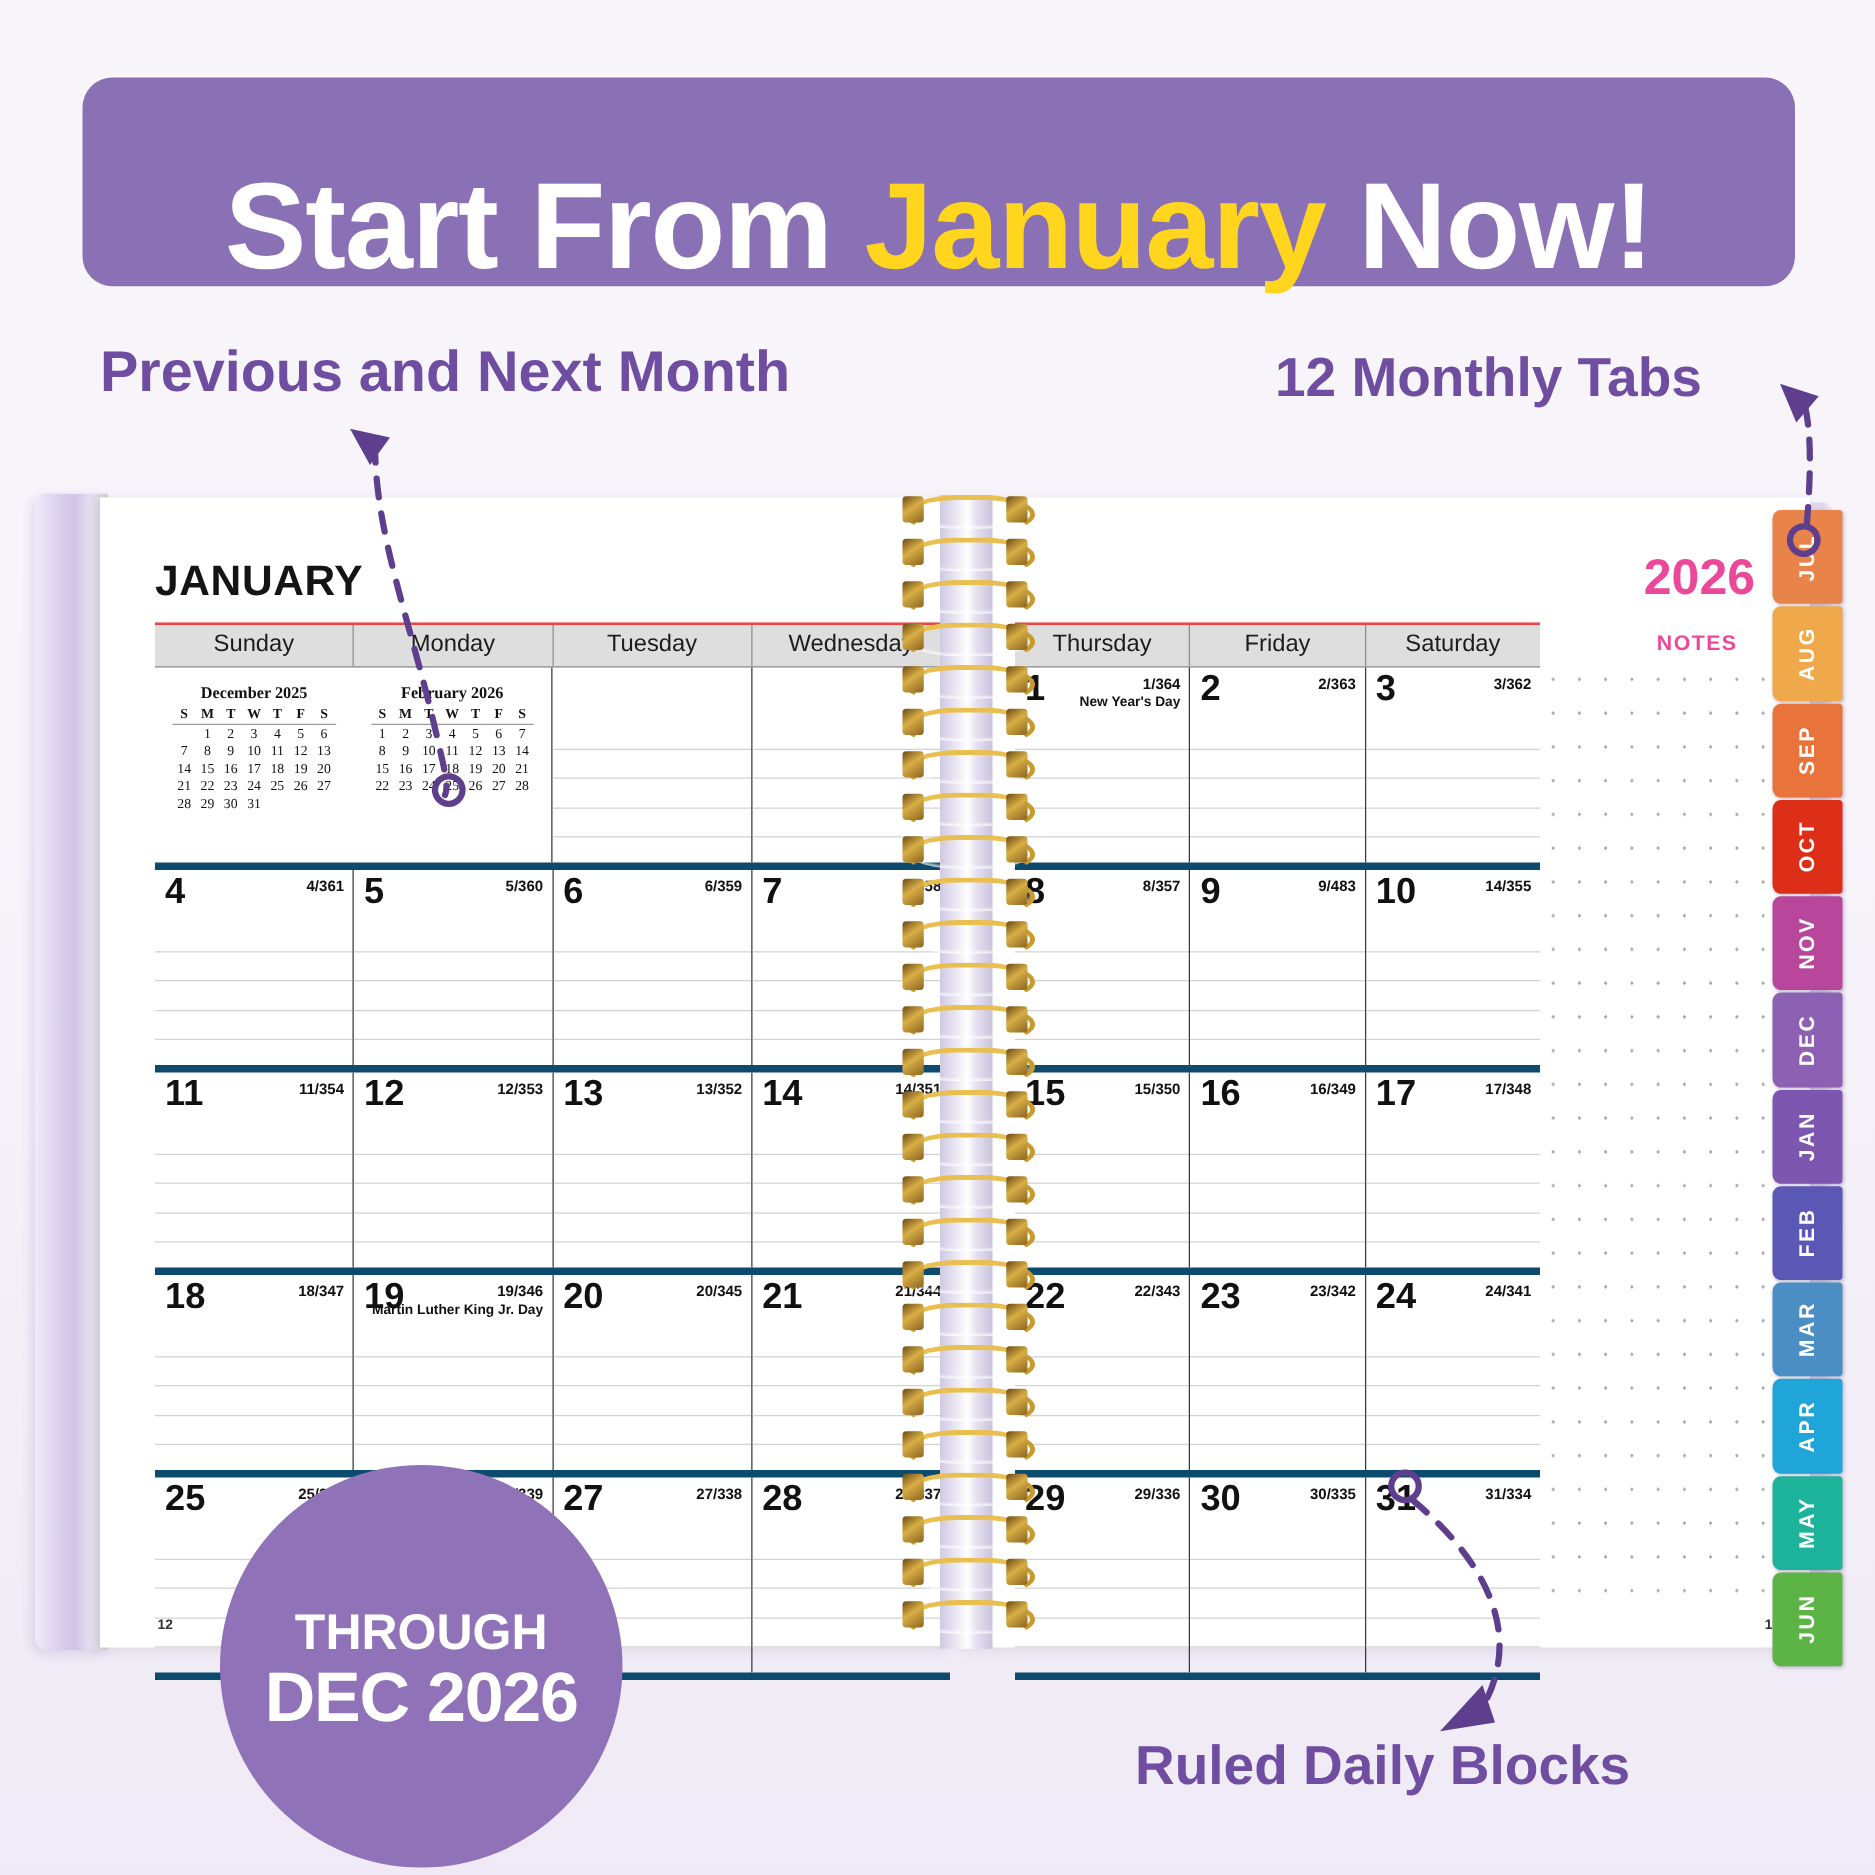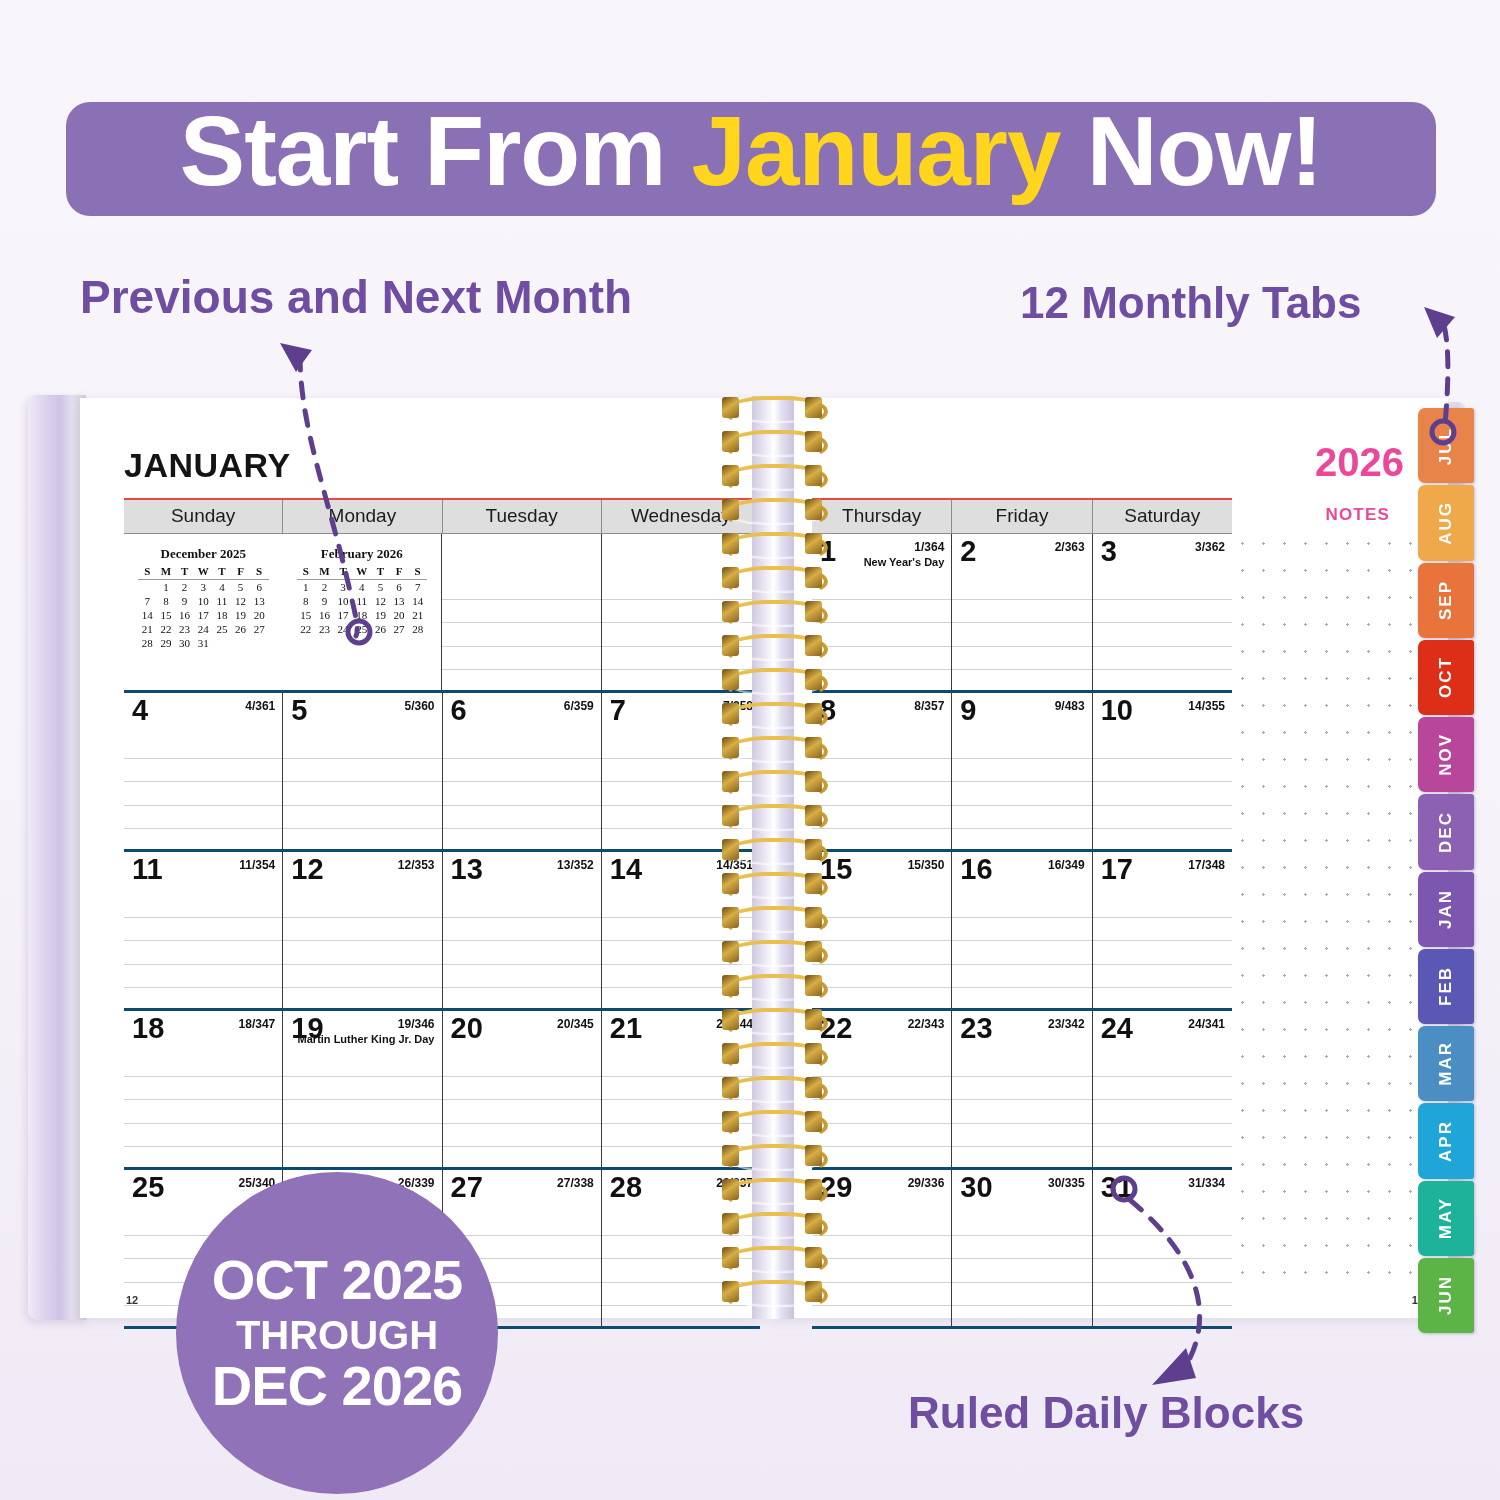--- a/index.html
+++ b/index.html
@@ -8,23 +8,23 @@
     background:#f6f3f8;
     font-family:"Liberation Sans", sans-serif;
     position:relative;
   }
   
   .bg-wash{position:absolute;inset:0;background:
       linear-gradient(180deg,#f8f6fa 0%,#f7f4fa 45%,#efeaf5 100%);}
 
   
   .banner{
-    position:absolute;left:66px;top:62px;width:1370px;height:114px;
+    position:absolute;left:66px;top:62px;width:1370px;height:167px;
     background:#8a70b4;border-radius:24px;
-    display:flex;align-items:flex-start;justify-content:center;margin-top:40px;
+    display:flex;align-items:flex-end;justify-content:center;
   }
   .banner-text{
     font-size:98px;font-weight:bold;color:#ffffff;letter-spacing:-1px;
     white-space:nowrap;line-height:1;
     font-family:"Liberation Sans", sans-serif;
   }
   .banner-text .hl{color:#ffd51e;}
 
   
   .anno{position:absolute;color:#6f4da1;font-weight:bold;white-space:nowrap;}
@@ -88,21 +88,21 @@
   }
 
   .grid{position:absolute;left:44px;top:100px;right:0;}
   .hdr-row{display:flex;border-top:2px solid #ef4444;border-bottom:1px solid #8d8d8d;background:#dedede;}
   .hdr-cell{
     flex:1 1 0;text-align:center;font-size:19px;color:#1c1c1c;
     padding:5px 0 6px;border-left:1px solid #8d8d8d;font-weight:normal;
   }
   .hdr-cell:first-child{border-left:none;}
 
-  .wk{display:flex;border-bottom:3px solid #0c4a6e;}
+  .wk{display:flex;border-bottom:6px solid #0c4a6e;}
   .cell{
     flex:1 1 0;position:relative;height:156px;border-left:1px solid #3a3a3a;
     box-sizing:border-box;overflow:hidden;
   }
   .cell:first-child{border-left:none;}
   .daynum{position:absolute;left:8px;top:3px;font-size:29px;font-weight:bold;color:#111;line-height:1;}
   .doy{position:absolute;right:7px;top:6px;font-size:12px;font-weight:bold;color:#111;}
   .holiday{position:absolute;right:7px;top:22px;font-size:11px;font-weight:bold;color:#111;white-space:nowrap;}
   .rules{position:absolute;left:0;right:0;top:42px;bottom:0;}
   .rules span{display:block;height:22.5px;border-bottom:1px solid #d2d2d2;}
@@ -875,21 +875,20 @@
     </div>
     <div class="tab" style="top:772.5px;height:75.25px;background:#1db39a">
       <span>MAY</span>
     </div>
     <div class="tab" style="top:849.75px;height:75.25px;background:#5cb346">
       <span>JUN</span>
     </div>
   </div>
 
 <div class="badge">
-  <div class="b1">OCT 2025</div>
   <div class="b2">THROUGH</div>
   <div class="b3">DEC 2026</div>
 </div>
 
 <svg class="arrows" width="1500" height="1500">
 
   <path d="M300,355 C300,430 330,500 352,600 C358,625 358,632 356,636" stroke="#5e3f8e" stroke-width="5" fill="none" stroke-dasharray="15,13" stroke-linecap="round"></path>
   <polygon points="280,343 312,350 296,372" fill="#5e3f8e"></polygon>
   <circle cx="359" cy="632" r="11" stroke="#5e3f8e" stroke-width="5" fill="none"></circle>
 

